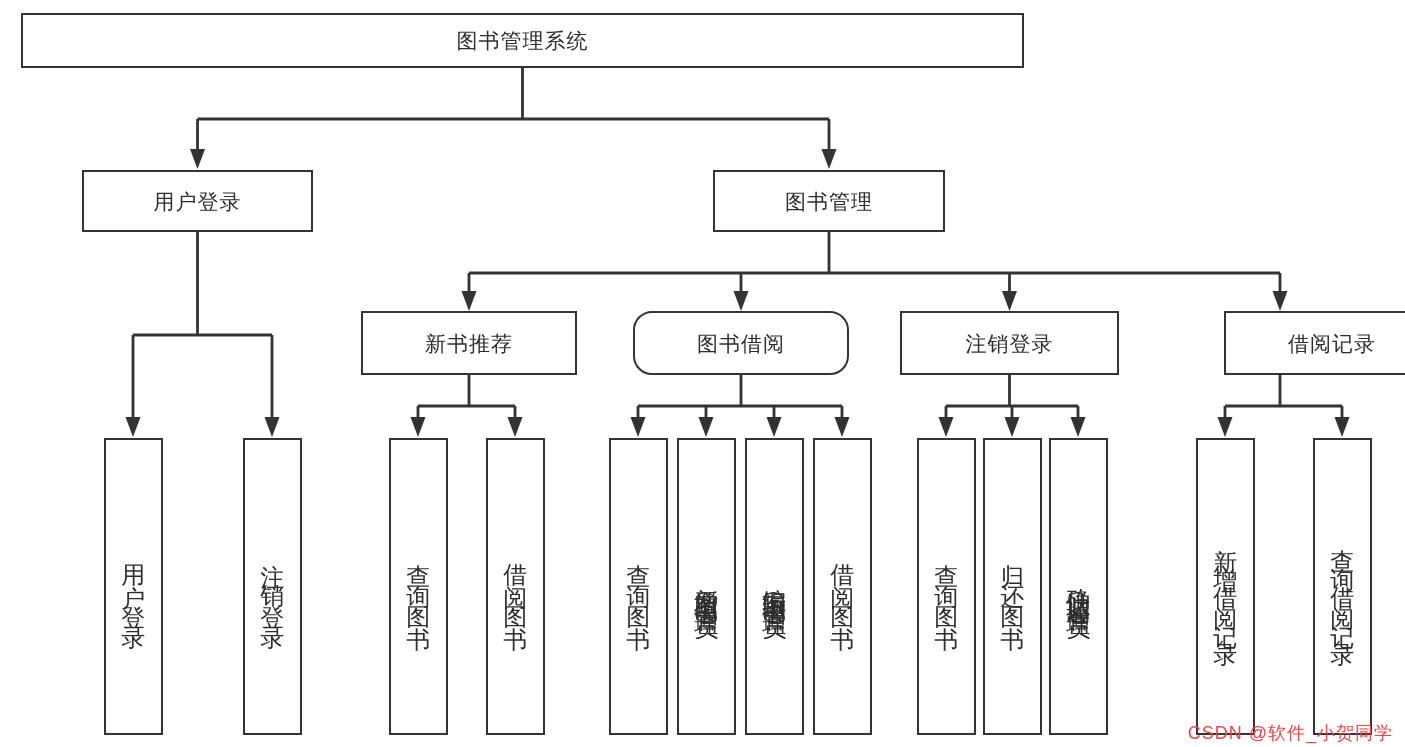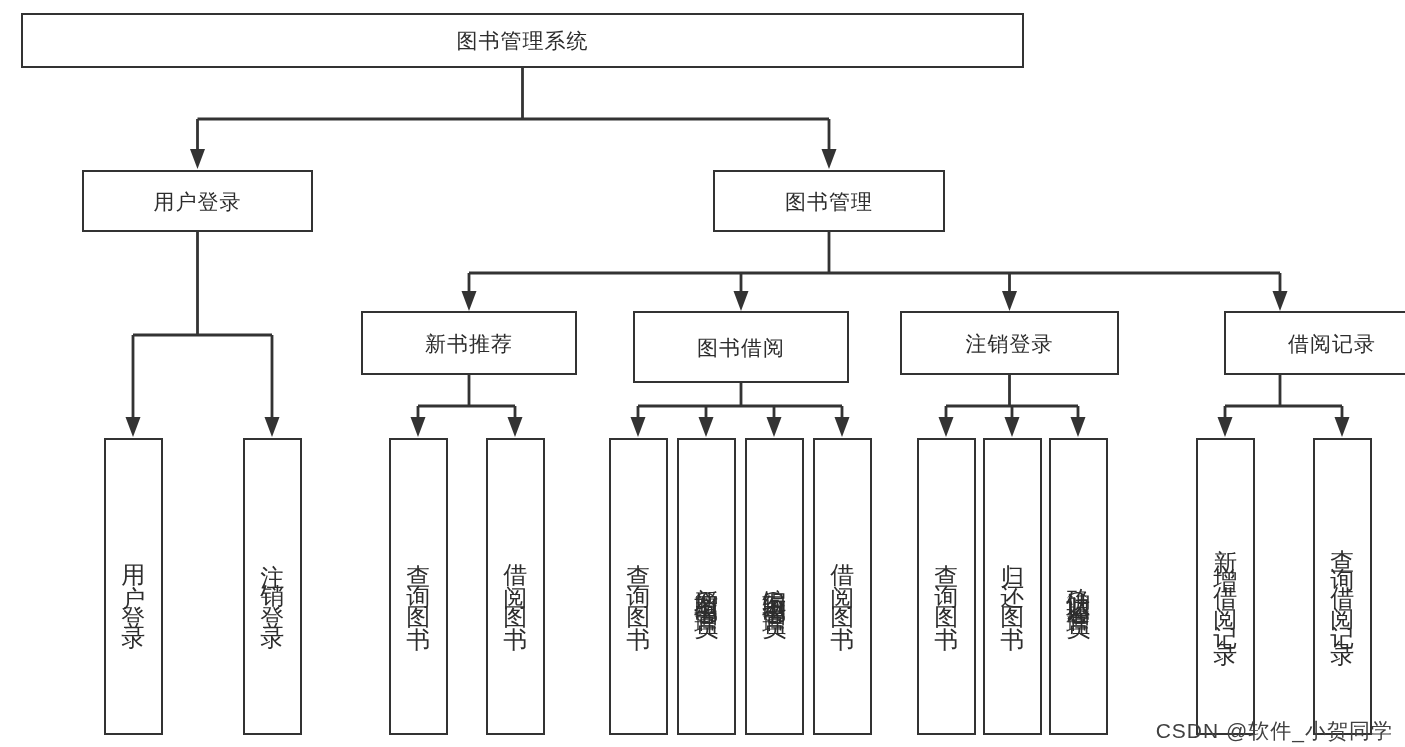--- a/index.html
+++ b/index.html
@@ -45,22 +45,22 @@
   .vnode .vtext {
     writing-mode: vertical-rl;
     text-orientation: mixed;
     line-height: 1.1;
     white-space: nowrap;
   }
   .watermark {
     position: absolute;
     right: 12px;
     bottom: 2px;
-    font-size: 21px;
-    color: #404040;
+    font-size: 18px;
+    color: #ef4444;
     letter-spacing: 1px;
     white-space: nowrap;
   }
 </style>
 </head>
 <body>
 
 <div id="canvas">
 
   <svg id="edges" viewBox="0 0 1405 747" xmlns="http://www.w3.org/2000/svg">
@@ -105,21 +105,21 @@
       <polygon points="1334.5,417 1349.5,417 1342,437"></polygon>
     </g>
   </svg>
 
   <div class="node hnode" style="left:21px; top:13px; width:1003px; height:55px;">图书管理系统</div>
 
   <div class="node hnode" style="left:82px; top:170px; width:231px; height:62px;">用户登录</div>
   <div class="node hnode" style="left:361px; top:311px; width:216px; height:64px;">新书推荐</div>
 
   <div class="node hnode" style="left:713px; top:170px; width:232px; height:62px;">图书管理</div>
-  <div class="node hnode" style="left:633px; top:311px; width:216px; height:72px;">图书借阅</div>
+  <div class="node hnode" style="left:633px; top:311px; width:216px; height:64px;border-radius:19px;">图书借阅</div>
   <div class="node hnode" style="left:900px; top:311px; width:219px; height:64px;">注销登录</div>
   <div class="node hnode" style="left:1224px; top:311px; width:216px; height:64px;">借阅记录</div>
 
   <div class="node vnode" style="left:103.5px; top:438px; width:59px; height:297px;">
     <span class="vtext" style="letter-spacing: 21px;">用户登录</span>
   </div>
   <div class="node vnode" style="left:242.5px; top:438px; width:59px; height:297px;">
     <span class="vtext" style="letter-spacing: 21px;">注销登录</span>
   </div>
 

